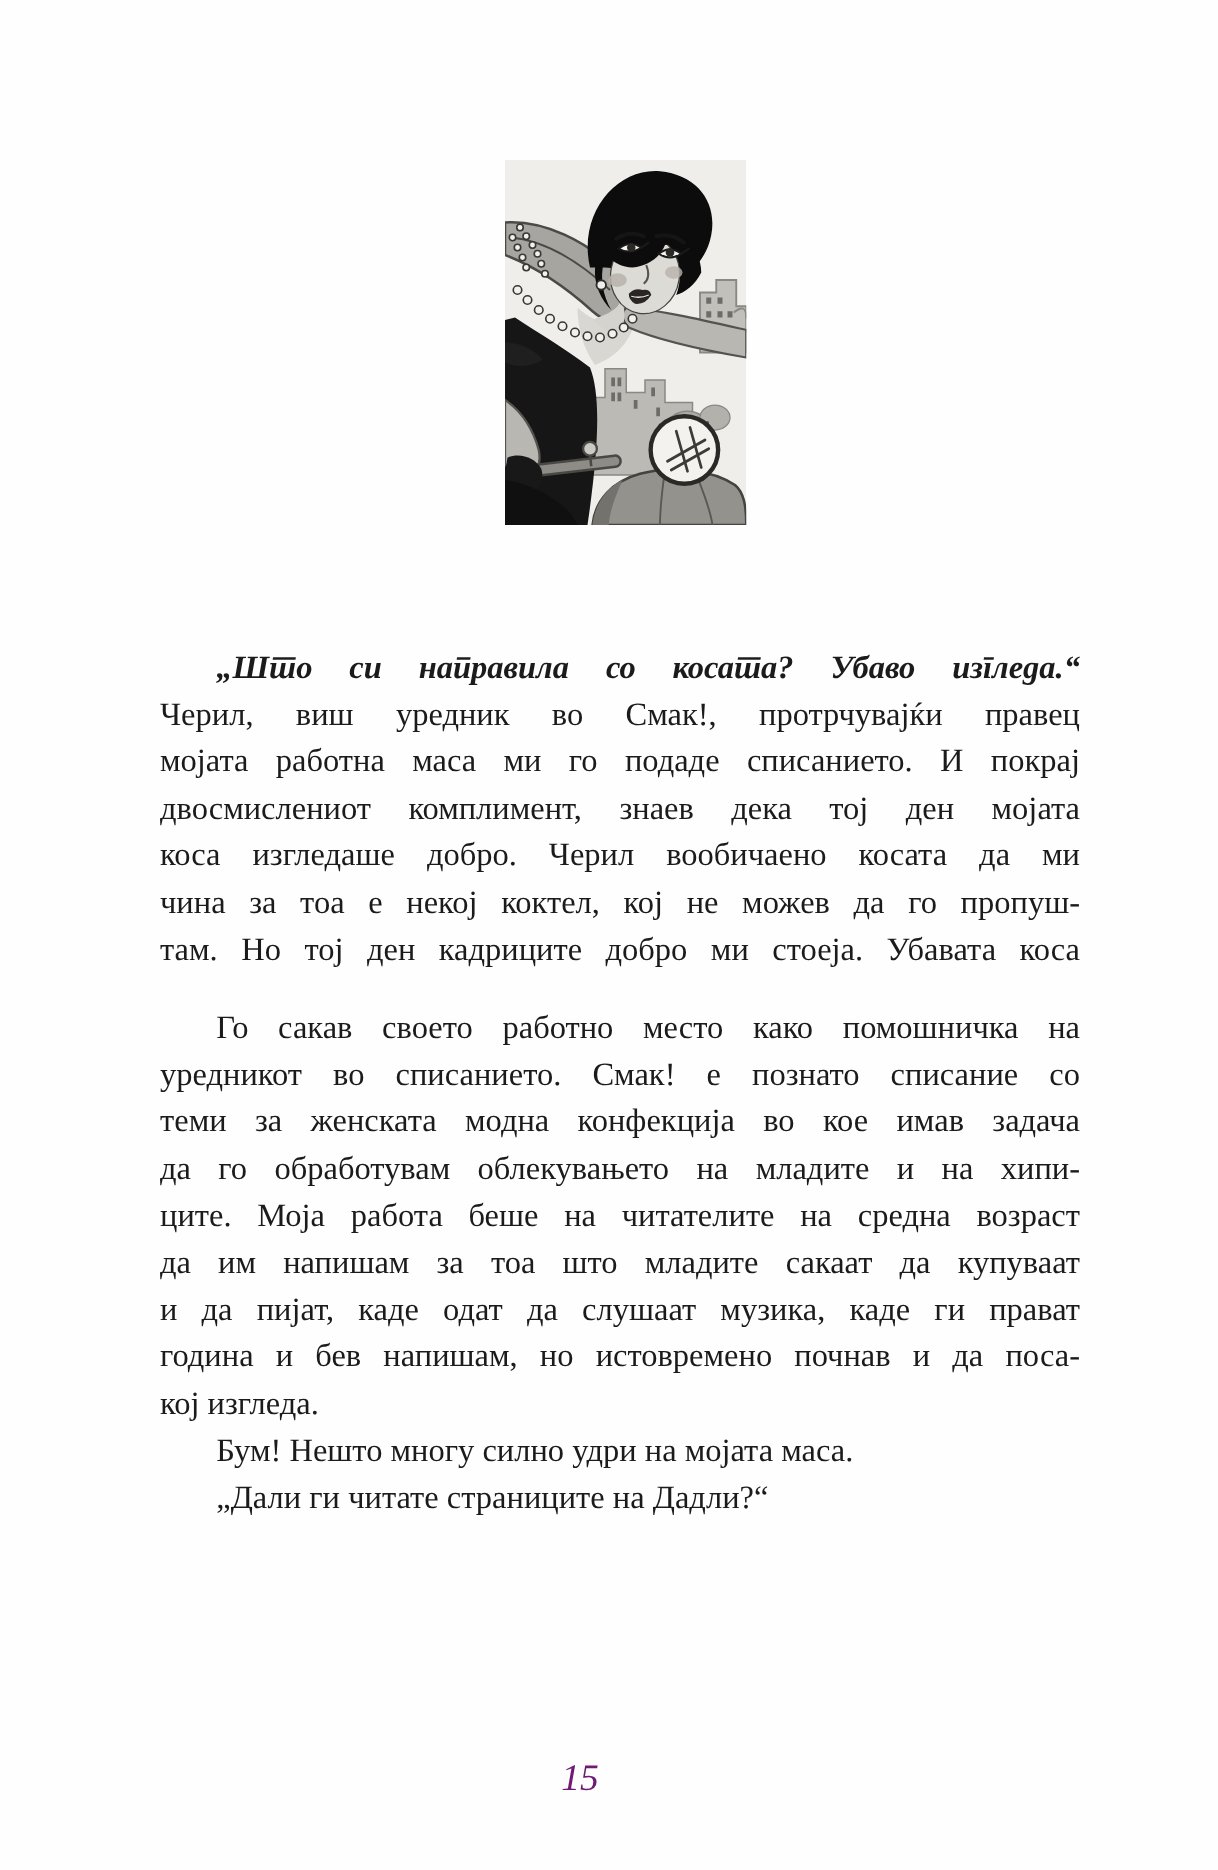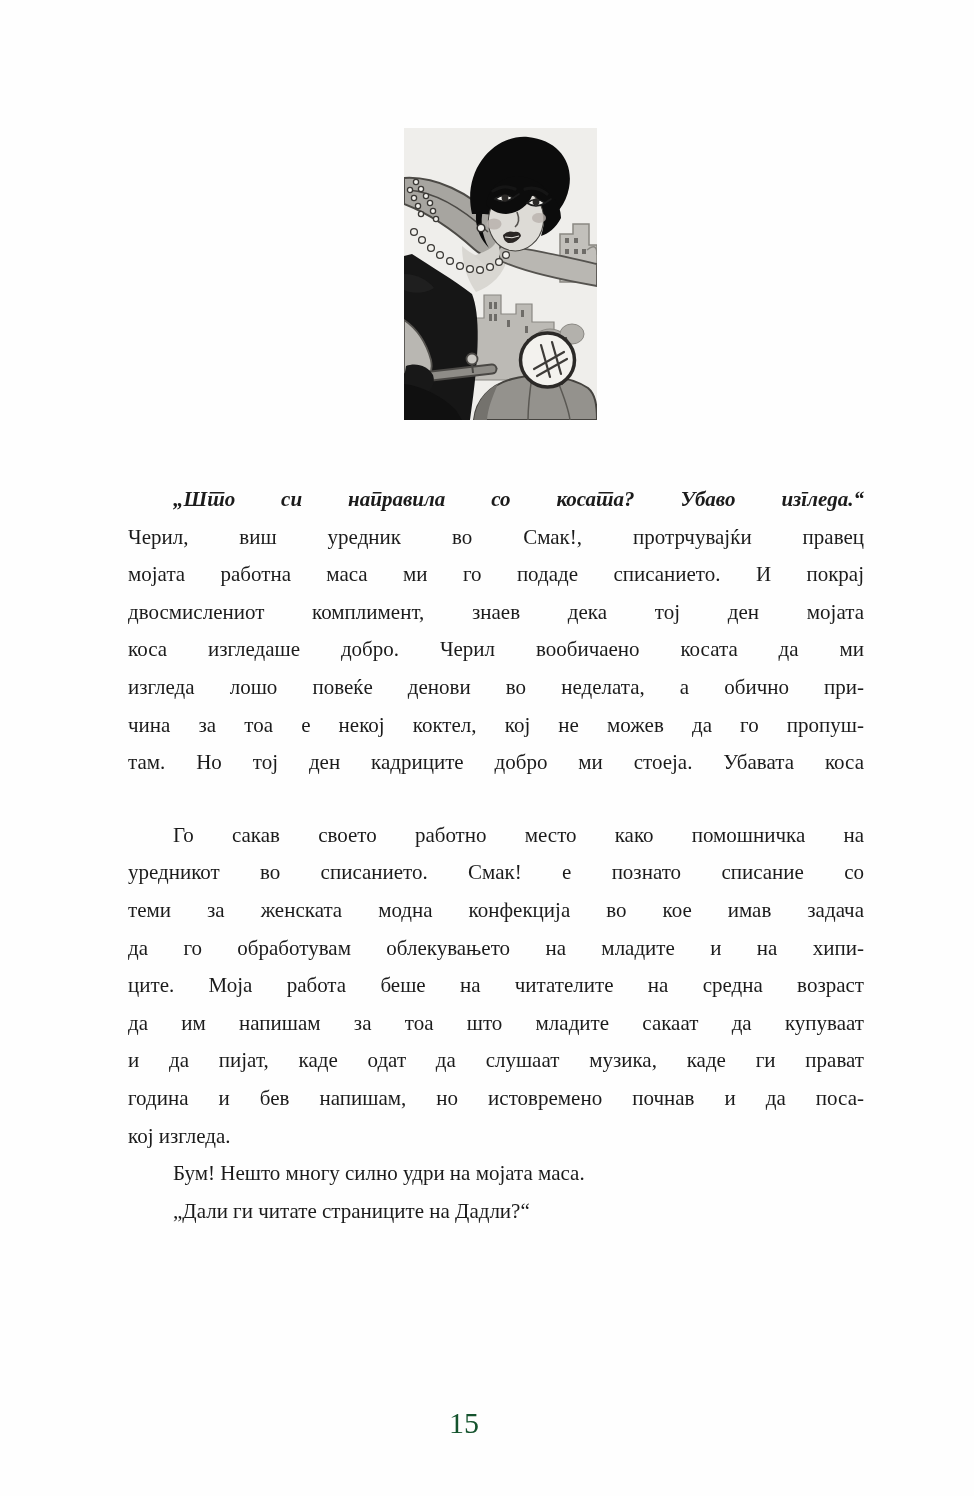--- a/index.html
+++ b/index.html
@@ -15,37 +15,38 @@
     background: #fefefe;
   }
   .illustration {
     position: absolute;
     left: 404px; top: 128px;
     width: 193px; height: 292px;
   }
   .illustration svg { display: block; width: 100%; height: 100%; }
   .textblock {
     position: absolute;
-    left: 128px; top: 481px;
+    left: 128px; top: 515px;
     width: 736px;
     color: #1b1b1b;
-    font-size: 21px;
+    font-size: 26px;
     line-height: 37.6px;
   }
   .ln { min-height: 37.6px; }
   .j  { text-align: justify; text-align-last: justify; }
   .ind { text-indent: 45px; }
   .hdr { font-weight: 700; font-style: italic; }
-  .gap { margin-top: 35px; }
+  .gap { margin-top: 25px; }
   .pagenum {
     position: absolute;
     left: 0; top: 1406px; width: 928px;
     text-align: center;
     font-size: 30px;
-    color: #14532d;
+    color: #701a75;
+    font-style: italic;
   }
 </style>
 </head>
 <body>
 
 <div class="page">
 
   <div class="illustration">
     <svg viewBox="0 0 193 292" xmlns="http://www.w3.org/2000/svg">
 
@@ -174,21 +175,20 @@
       <path d="M0,256 C18,258 38,268 52,282 L58,292 L0,292 Z" fill="#101010"></path>
     </svg>
   </div>
 
   <div class="textblock">
     <div class="ln hdr ind j">„Што си направила со косата? Убаво изгледа.“</div>
     <div class="ln j">Черил, виш уредник во Смак!, протрчувајќи правец</div>
     <div class="ln j">мојата работна маса ми го подаде списанието. И покрај</div>
     <div class="ln j">двосмислениот комплимент, знаев дека тој ден мојата</div>
     <div class="ln j">коса изгледаше добро. Черил вообичаено косата да ми</div>
-    <div class="ln j">изгледа лошо повеќе денови во неделата, а обично при-</div>
     <div class="ln j">чина за тоа е некој коктел, кој не можев да го пропуш-</div>
     <div class="ln j">там. Но тој ден кадриците добро ми стоеја. Убавата коса</div>
     <div class="ln ind j gap">Го сакав своето работно место како помошничка на</div>
     <div class="ln j">уредникот во списанието. Смак! е познато списание со</div>
     <div class="ln j">теми за женската модна конфекција во кое имав задача</div>
     <div class="ln j">да го обработувам облекувањето на младите и на хипи-</div>
     <div class="ln j">ците. Моја работа беше на читателите на средна возраст</div>
     <div class="ln j">да им напишам за тоа што младите сакаат да купуваат</div>
     <div class="ln j">и да пијат, каде одат да слушаат музика, каде ги прават</div>
     <div class="ln j">година и бев напишам, но истовремено почнав и да поса-</div>

